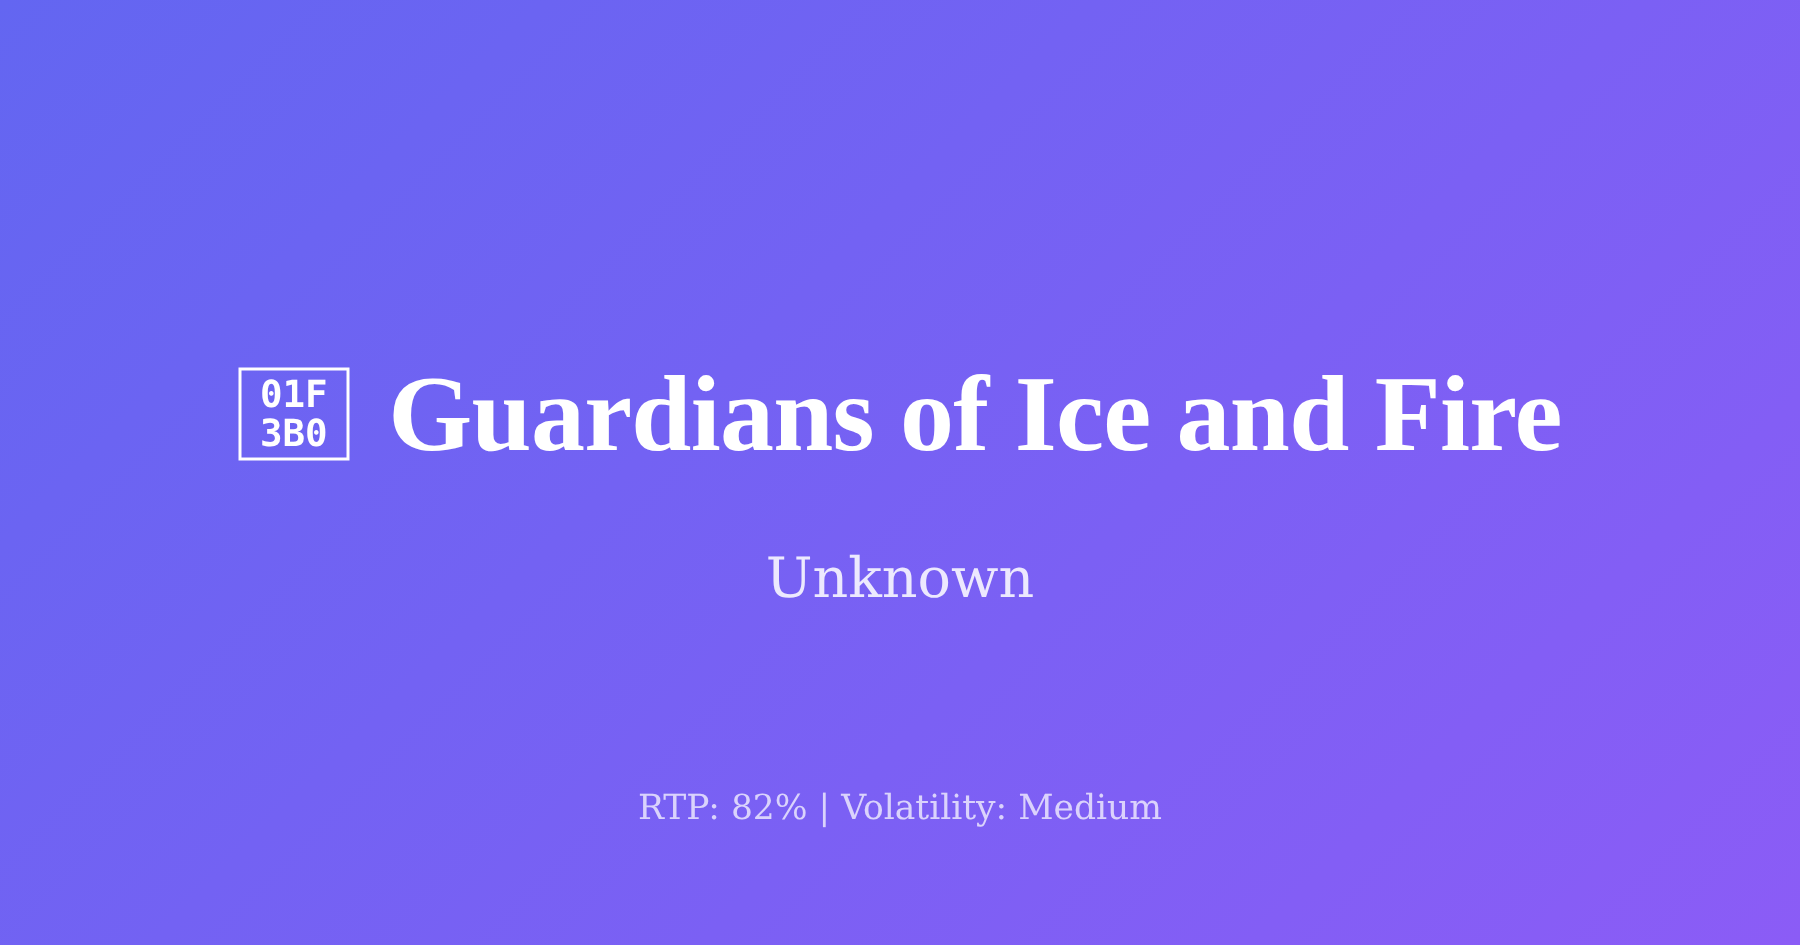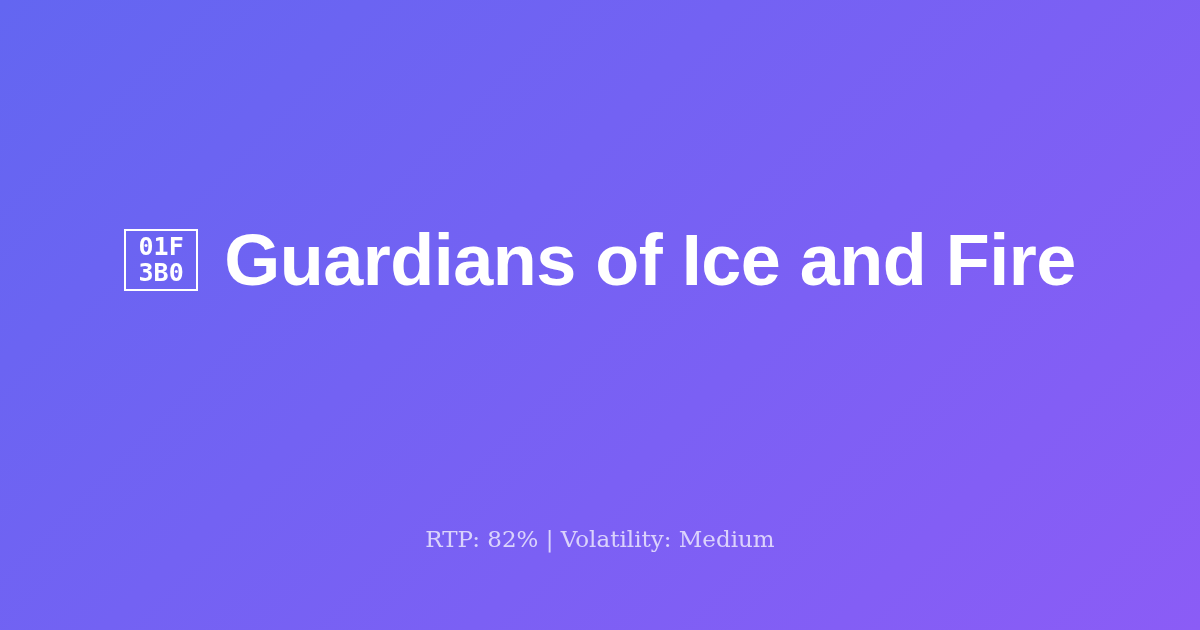--- a/index.html
+++ b/index.html
@@ -25,21 +25,21 @@
     align-items: center;
     justify-content: flex-start;
     overflow: hidden;
   }
 
   
   .hero {
     position: absolute;
     left: 0;
     right: 0;
-    top: 224px;
+    top: 240px;
     display: flex;
     flex-direction: row;
     align-items: center;
     justify-content: center;
     gap: 26px;
     padding: 0 24px;
     box-sizing: border-box;
   }
 
   
@@ -62,21 +62,21 @@
     font-size: 25px;
     font-weight: 700;
     letter-spacing: 0px;
     color: #ffffff;
     line-height: 1.06;
     white-space: pre;
   }
 
   
   .game-title {
-    font-family: Liberation Sans, sans-serif;
+    font-family: Liberation Serif, serif;
     font-weight: 700;
     font-size: 72px;
     line-height: 1;
     color: #ffffff;
     margin: 0;
     white-space: nowrap;
     letter-spacing: -0.5px;
   }
 
   
@@ -120,16 +120,17 @@
 
     <div class="tofu-glyph">
       <span class="tofu-row">01F</span>
       <span class="tofu-row">3B0</span>
     </div>
 
     <h1 class="game-title">Guardians of Ice and Fire</h1>
 
   </div>
 
+  <div class="game-provider">Unknown</div>
 
   <div class="game-stats">RTP: 82% | Volatility: Medium</div>
 
 </div>
 
 </body></html>

